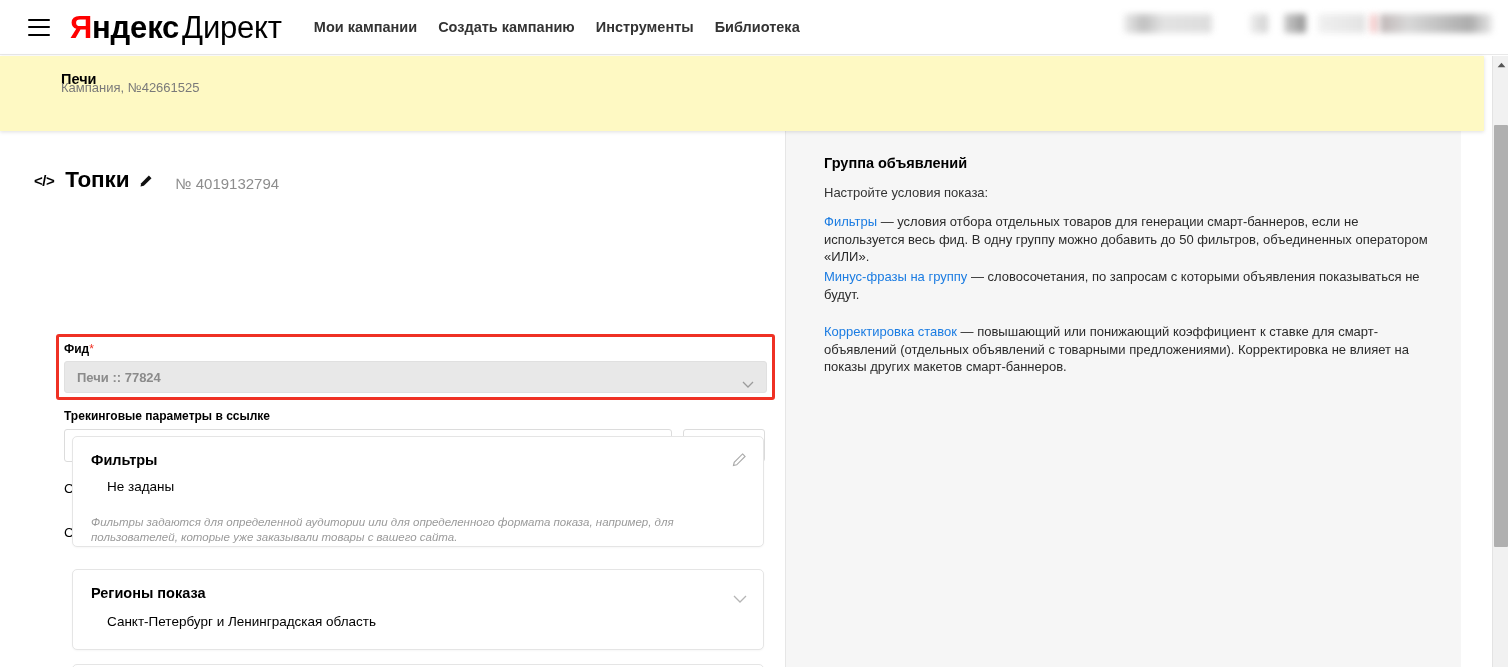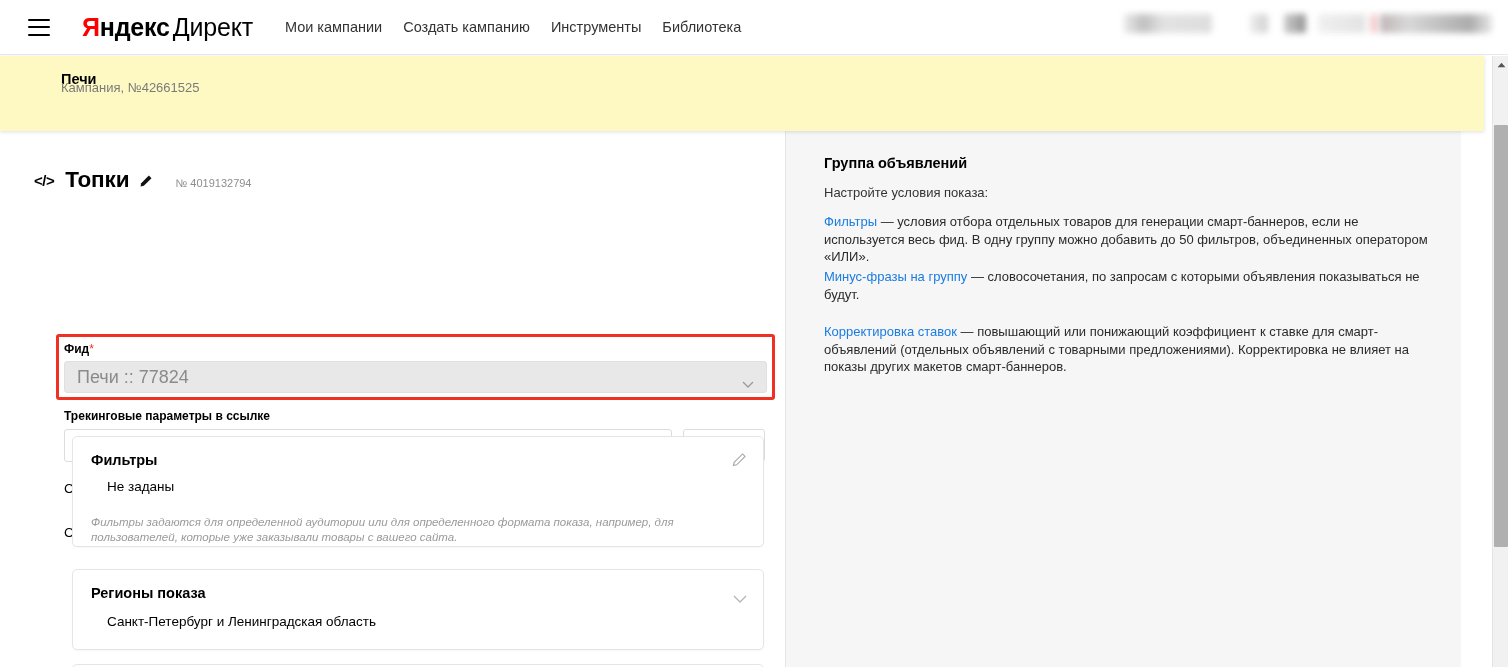--- a/index.html
+++ b/index.html
@@ -32,22 +32,22 @@
   }
   .burger {
     margin-left: 28px;
     width: 22px; height: 17px;
     display: flex; flex-direction: column; justify-content: space-between;
     cursor: pointer;
   }
   .burger span { display: block; height: 2px; background: #000; border-radius: 1px; }
 
   .logo {
-    margin-left: 32px;
-    font-size: 25px;
+    margin-left: 20px;
+    font-size: 31px;
     font-weight: bold;
     letter-spacing: -0.2px;
     color: #000;
     white-space: nowrap;
     line-height: 1;
   }
   .logo .ya-red { color: #ff0000; }
   .logo .ya-direct { font-weight: 400; margin-left: 3px; }
 
   .navlinks {
@@ -55,20 +55,21 @@
     display: flex;
     align-items: center;
     gap: 21px;
   }
   .navlink {
     font-size: 14.5px;
     color: #333333;
     text-decoration: none;
     white-space: nowrap;
     cursor: pointer;
+    font-weight: bold;
   }
 
   
   .blurgroup {
     position: absolute;
     top: 14px;
     display: flex;
     align-items: center;
   }
   .blur {
@@ -144,21 +145,21 @@
   .pencil-small {
     margin-left: 9px;
     width: 15px; height: 15px;
     display: inline-block;
     position: relative;
     top: 1px;
     cursor: pointer;
   }
   .group-num {
     margin-left: 22px;
-    font-size: 11px;
+    font-size: 15px;
     color: #8d8d8d;
     position: relative;
     top: 3px;
   }
 
   
   .redbox {
     position: absolute;
     left: 56px; top: 203px;
     width: 719px; height: 66px;
@@ -182,22 +183,23 @@
     left: 64px; top: 230px;
     width: 703px; height: 32px;
     background: #e8e8e8;
     border: 1px solid #e0e0e0;
     border-radius: 3px;
     display: flex;
     align-items: center;
     padding: 0 12px;
   }
   .feed-select .val {
-    font-size: 18px;
+    font-size: 13px;
     color: #8b8b8b;
+    font-weight: bold;
   }
   .chev {
     margin-left: auto;
     width: 12px; height: 7px;
   }
 
   .track-input {
     position: absolute;
     left: 64px; top: 298px;
     width: 608px; height: 33px;

